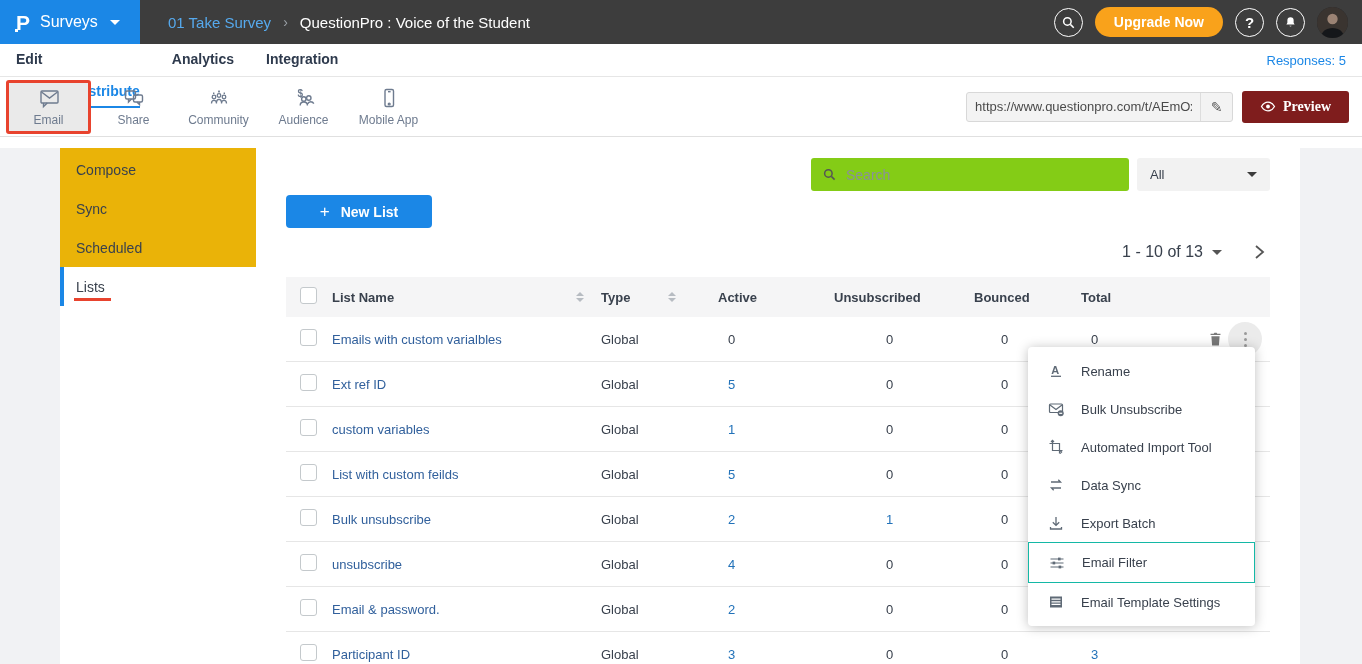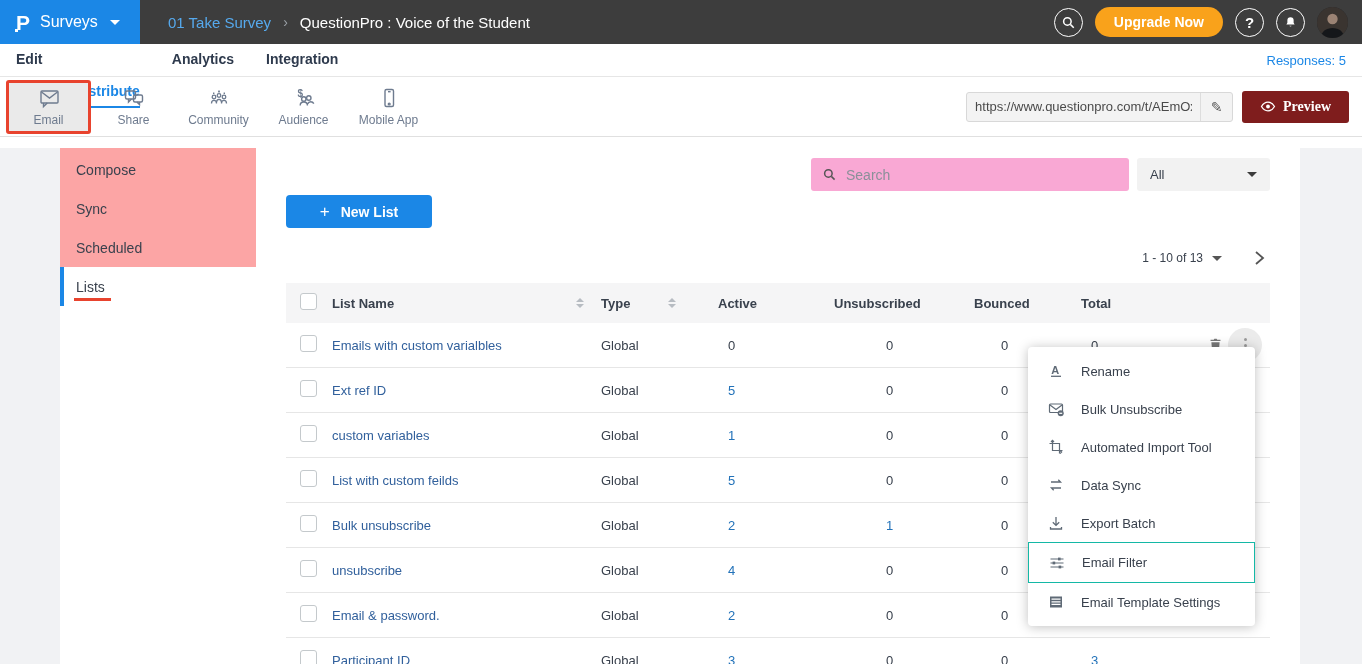--- a/index.html
+++ b/index.html
@@ -37,37 +37,37 @@
   .toolbar-right { margin-left:auto; display:flex; align-items:center; gap:9px; padding-right:13px; }
   .url-box { display:flex; align-items:center; width:267px; height:30px; background:#f3f3f3; border:1px solid #d8d8d8; border-radius:3px; overflow:hidden; }
   .url-box input { flex:1; min-width:0; border:none; background:transparent; font-family:inherit; font-size:13px; color:#4a4a4a; padding:0 8px; outline:none; }
   .url-pencil { width:32px; height:100%; display:flex; align-items:center; justify-content:center; color:#555; font-size:14px; border-left:1px solid #ddd; cursor:pointer; }
   .preview-btn { height:32px; background:#7f1d1d; border:none; border-radius:3px; color:#fff; font-size:14px; font-weight:bold; display:flex; align-items:center; gap:7px; padding:0 18px; cursor:pointer; font-family:Liberation Serif, serif; }
   .subbar { height:11px; background:#fff; }
 
   
   .page { height:516px; }
   .card { margin:0 62px 0 60px; height:100%; background:#fff; display:flex; }
-  .sidebar { width:196px; background:#fca5a5; align-self:flex-start; padding-top:2px; }
+  .sidebar { width:196px; background:#eab308; align-self:flex-start; padding-top:2px; }
   .side-item { height:39px; display:flex; align-items:center; padding-left:12px; font-size:14px; color:#39414d; border-left:4px solid transparent; cursor:pointer; }
   .side-item.active { background:#fff; border-left-color:#1b87e6; }
   .side-label { position:relative; }
   .side-item.active .side-label::after { content:''; position:absolute; left:-2px; right:-6px; bottom:-6px; height:3px; background:#e8432e; }
 
   .main { flex:1; padding:10px 30px 0; }
   .search-row { display:flex; justify-content:flex-end; gap:8px; }
-  .search-box { width:318px; height:33px; background:#f9a8d4; border-radius:3px; display:flex; align-items:center; gap:9px; padding:0 11px; }
+  .search-box { width:318px; height:33px; background:#84cc16; border-radius:3px; display:flex; align-items:center; gap:9px; padding:0 11px; }
   .search-box input { flex:1; border:none; background:transparent; outline:none; font-family:inherit; font-size:14px; color:#39414d; }
   .search-box input::placeholder { color:#8a9099; }
   .all-dd { width:133px; height:33px; background:#f2f2f2; border-radius:3px; display:flex; align-items:center; justify-content:space-between; padding:0 13px; font-size:13px; color:#39414d; cursor:pointer; }
   .caret-d { width:0; height:0; border-left:5px solid transparent; border-right:5px solid transparent; border-top:5px solid #3c3c3c; }
   .newlist-row { margin-top:4px; }
   .newlist-btn { width:146px; height:33px; background:#1b87e6; color:#fff; border:none; border-radius:4px; font-size:14px; font-weight:bold; display:flex; align-items:center; justify-content:center; gap:11px; cursor:pointer; font-family:inherit; }
   .newlist-btn .plus { font-weight:normal; font-size:17px; }
-  .pag-row { display:flex; justify-content:flex-end; align-items:center; gap:30px; margin-top:17px; height:26px; font-size:12px; color:#39414d; }
+  .pag-row { display:flex; justify-content:flex-end; align-items:center; gap:30px; margin-top:11px; height:26px; font-size:16px; color:#39414d; }
   .pag-range { display:flex; align-items:center; gap:9px; cursor:pointer; }
   .pag-range .caret-d { border-top-color:#555; }
   .pag-next { cursor:pointer; display:flex; align-items:center; padding-right:4px; }
 
   
   .table { margin-top:12px; }
   .grid { display:grid; grid-template-columns:42px 258px 78px 127px 158px 113px 88px 1fr; align-items:center; }
   .thead { height:40px; background:#f5f5f6; font-size:13px; font-weight:bold; color:#39414d; }
   .trow { height:45px; border-bottom:1px solid #e6e6e6; font-size:13px; color:#39414d; background:#fff; }
   .cell-check { padding-left:14px; }

